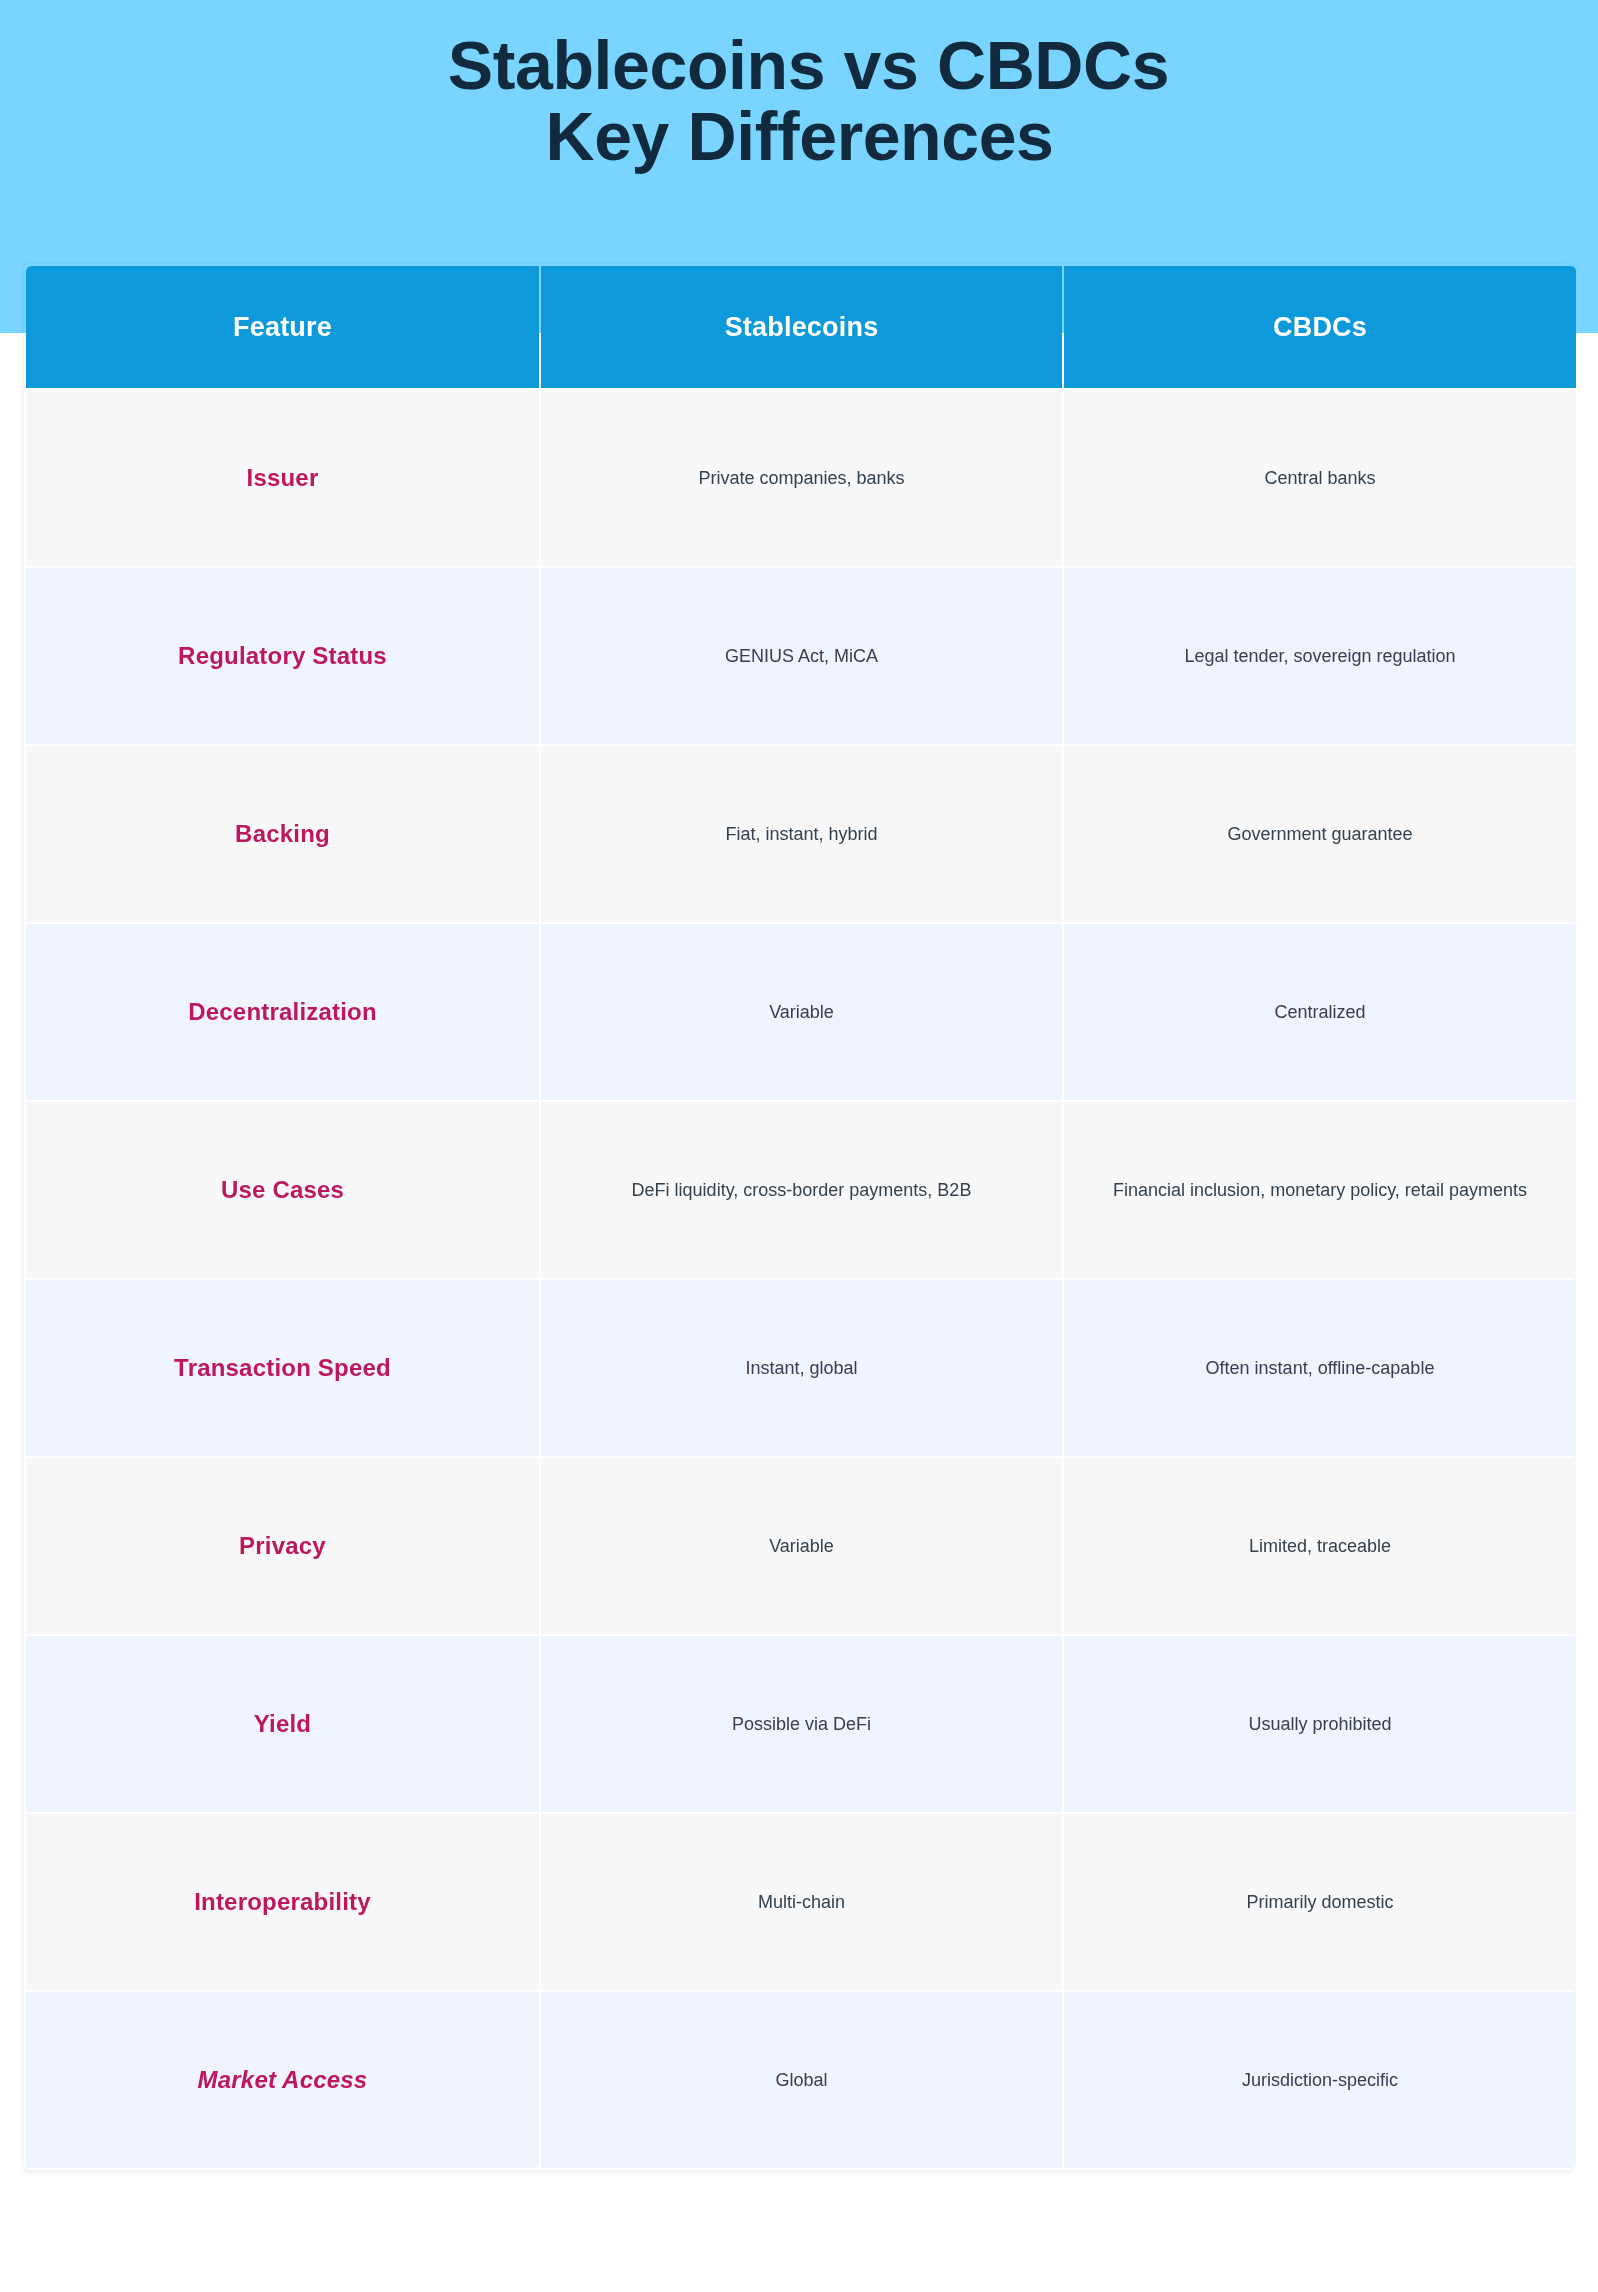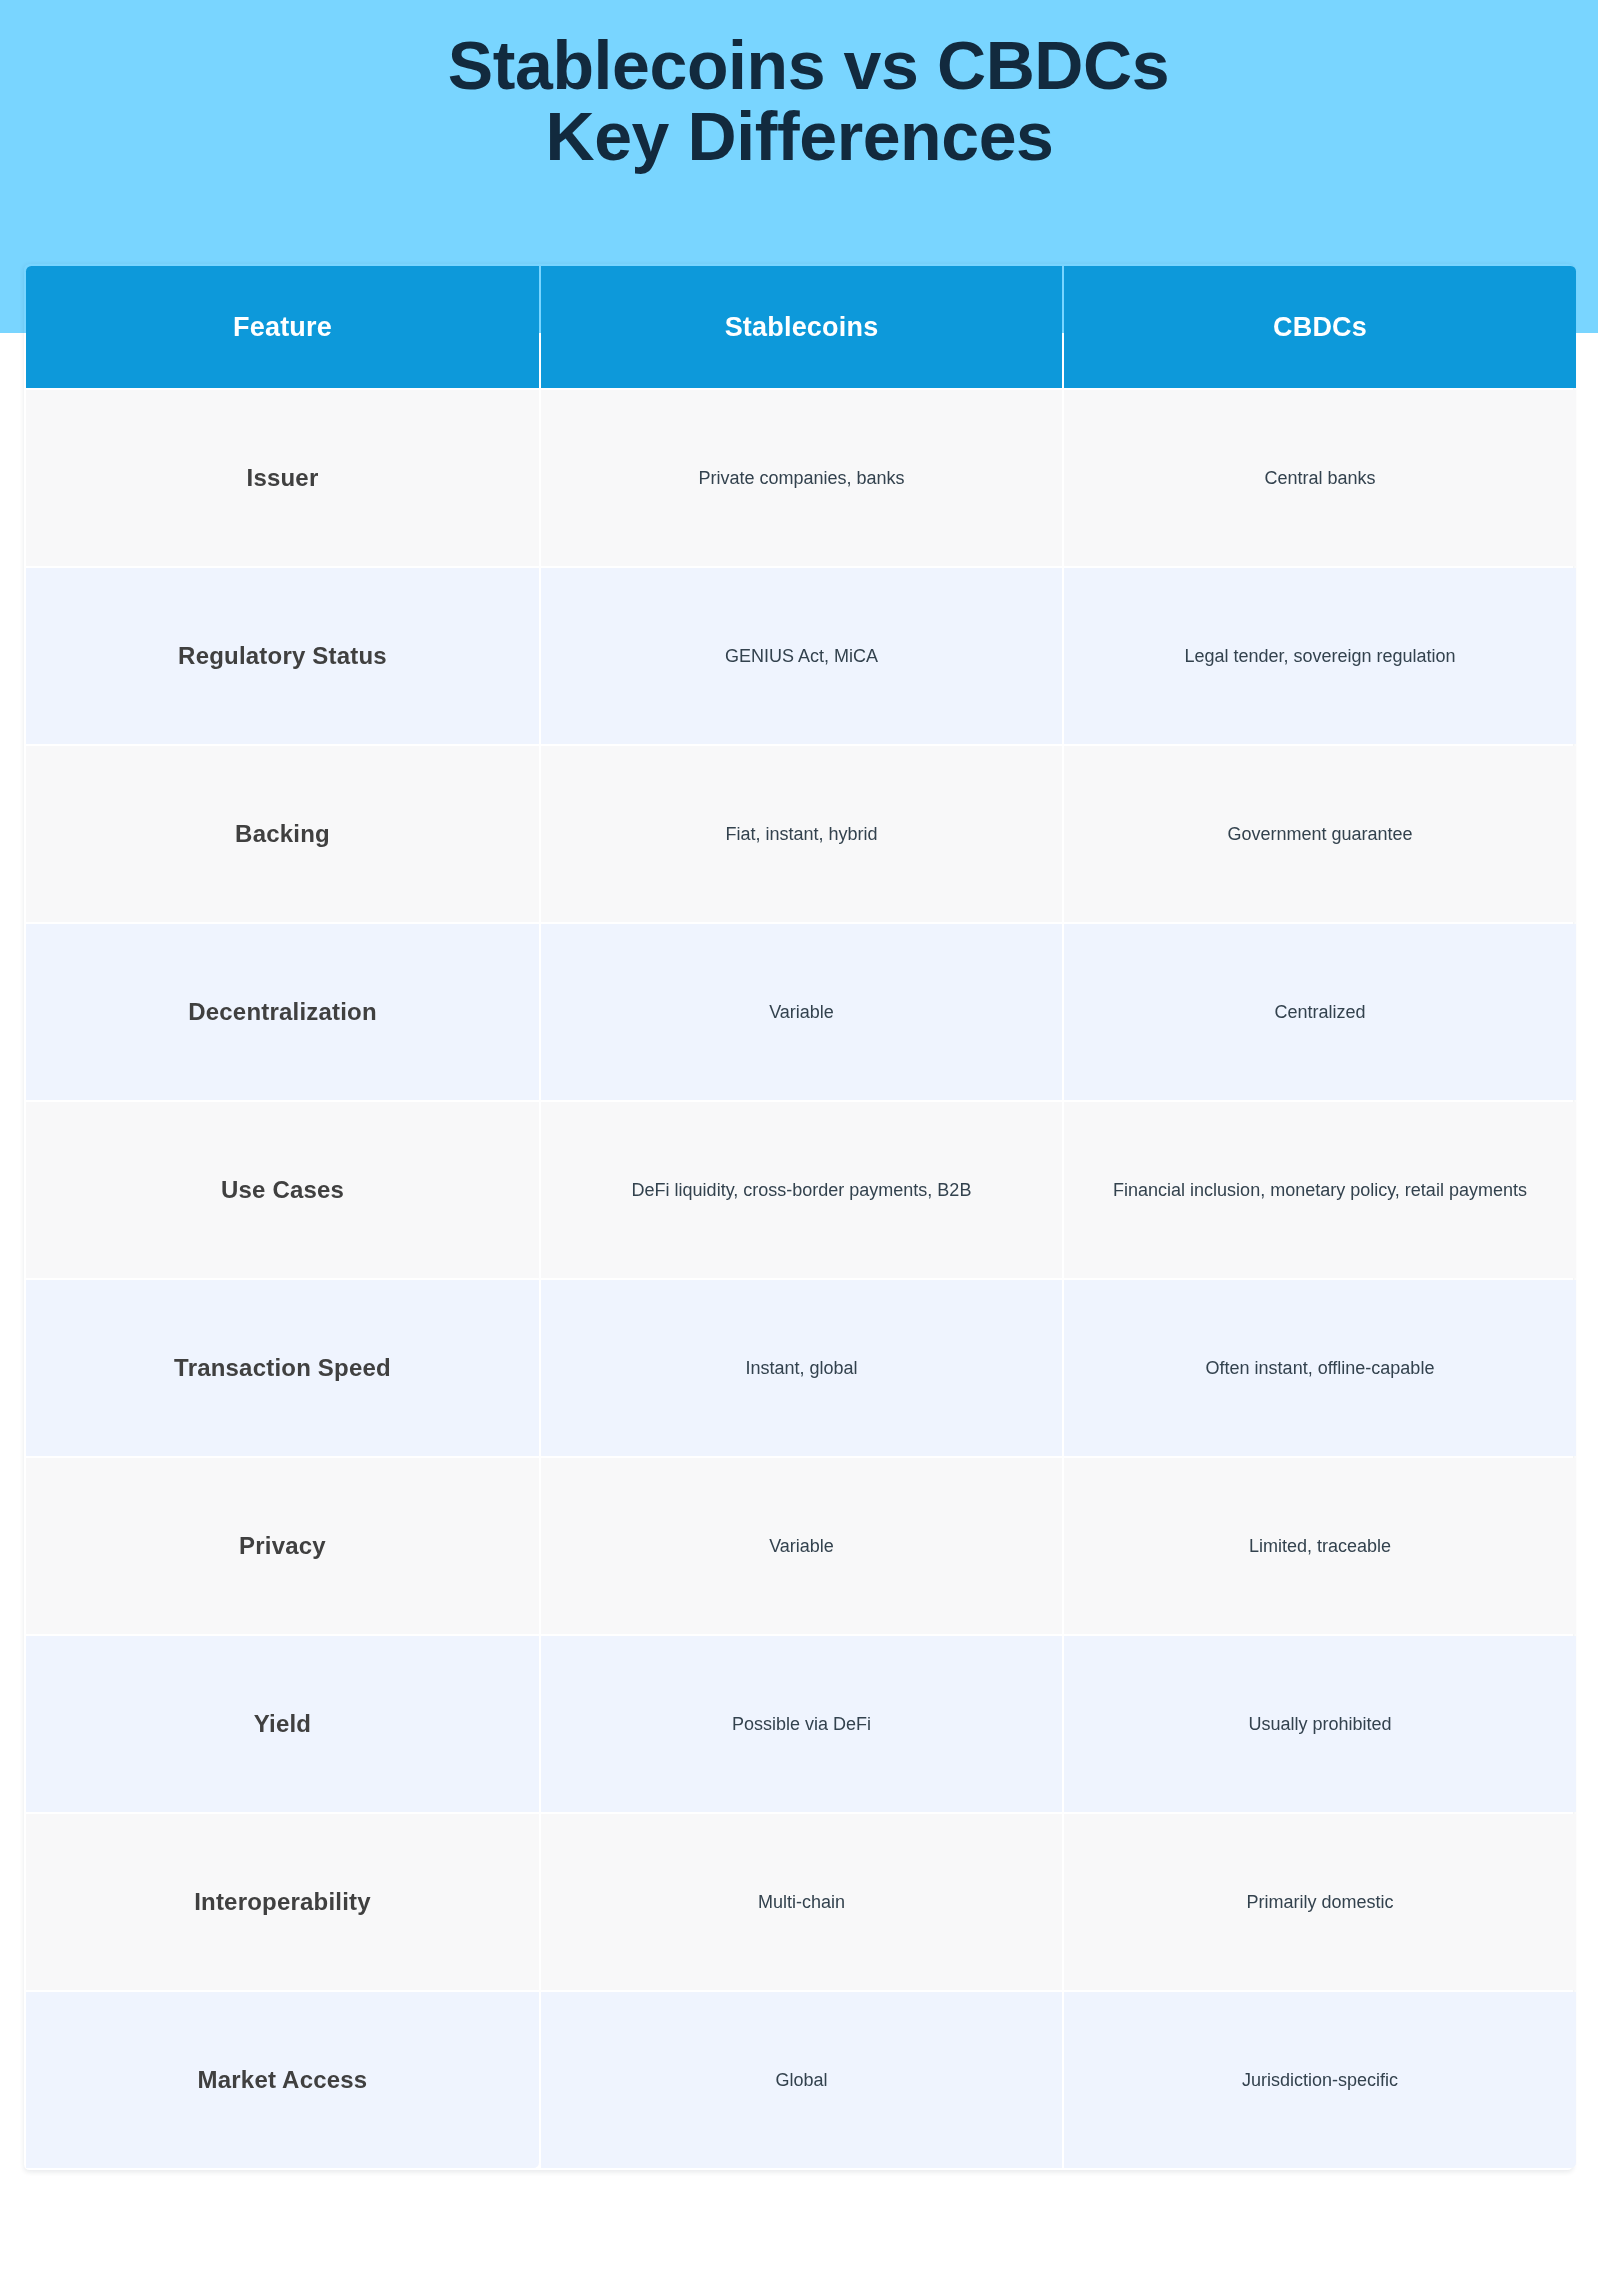--- a/index.html
+++ b/index.html
@@ -98,25 +98,25 @@
     color:#33424e;
     font-weight:400;
   }
 
   tbody tr.row-odd  td { background:#f8f8f9; }
   tbody tr.row-even td { background:#eff4fe; }
 
   tbody td.feature {
     font-weight:800;
     font-size:24px;
-    color:#404040;
+    color:#be185d;
     letter-spacing:0.2px;
   }
 
-  tbody tr:last-child td:first-child { border-radius:0 0 5.4px 0; }
+  tbody tr:last-child td:first-child { border-radius:0 0 5.4px 0;font-style:italic; }
   tbody tr:last-child td:last-child  { border-radius:0 0 5.4px 0; }
 </style>
 </head>
 <body>
 
 <div class="page">
 
   <div class="banner"></div>
 
   <div class="title-block">

